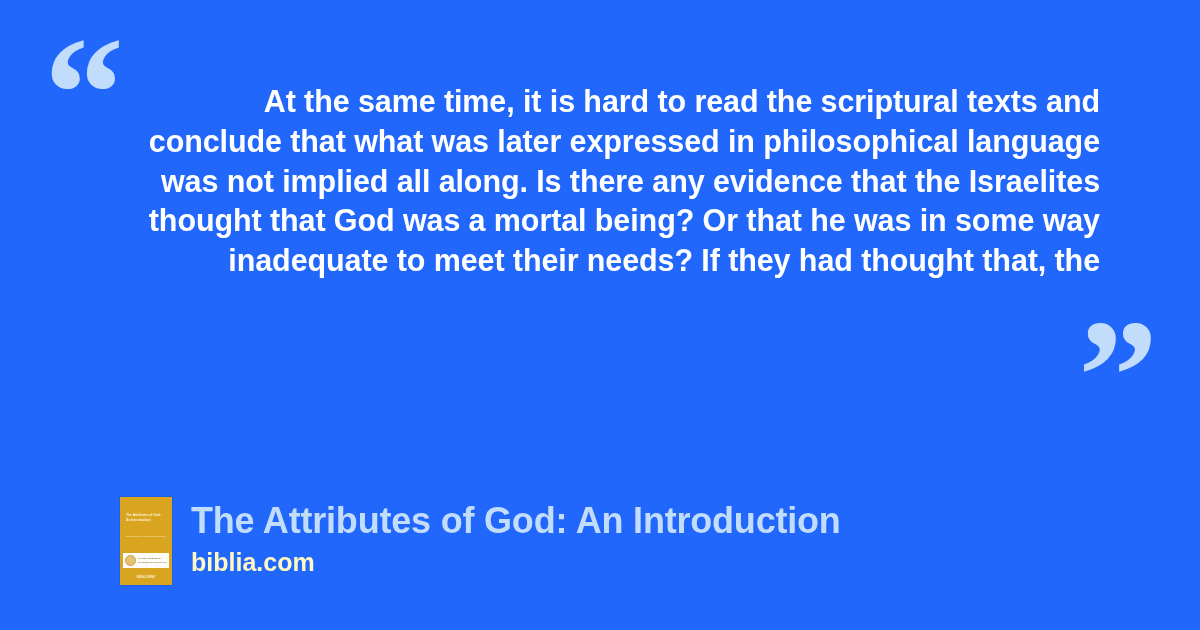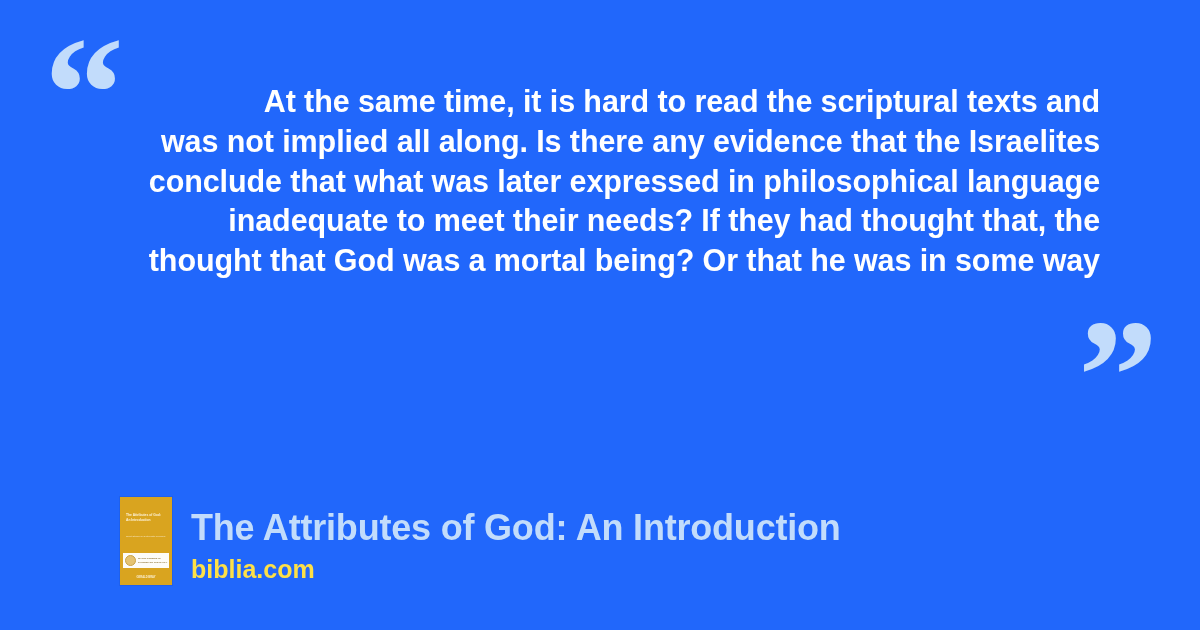--- a/index.html
+++ b/index.html
@@ -57,21 +57,21 @@
     letter-spacing: -0.1px;
     white-space: nowrap;
   }
 
   
   #footer {
     position: absolute;
     left: 120px;
     top: 497px;
     display: flex;
-    align-items: flex-end;
+    align-items: flex-start;
   }
 
   
   #book-cover {
     position: relative;
     width: 52px;
     height: 88px;
     background: #d9a41f;
     flex: 0 0 auto;
     overflow: hidden;
@@ -142,41 +142,41 @@
   }
   #book-title {
     color: #c2dcfb;
     font-size: 36px;
     font-weight: 700;
     line-height: 44px;
     letter-spacing: -0.2px;
     white-space: nowrap;
   }
   #site-name {
-    color: #fde047;
+    color: #fef9c3;
     font-size: 25px;
     font-weight: 700;
     line-height: 32px;
     margin-top: 3px;
     white-space: nowrap;
   }
 </style>
 </head>
 <body>
 
 <div id="card">
 
   <span id="quote-open" class="quote-mark">“</span>
 
   <div id="quote-block">
     <div class="quote-line">At the same time, it is hard to read the scriptural texts and</div>
+    <div class="quote-line">conclude that what was later expressed in philosophical language</div>
     <div class="quote-line">was not implied all along. Is there any evidence that the Israelites</div>
-    <div class="quote-line">conclude that what was later expressed in philosophical language</div>
+    <div class="quote-line">thought that God was a mortal being? Or that he was in some way</div>
     <div class="quote-line">inadequate to meet their needs? If they had thought that, the</div>
-    <div class="quote-line">thought that God was a mortal being? Or that he was in some way</div>
   </div>
 
   <span id="quote-close" class="quote-mark">”</span>
 
   <div id="footer">
 
     <div id="book-cover">
       <div class="cv-title">The Attributes of God: An Introduction</div>
       <div class="cv-sub">Short Studies in Systematic Theology</div>
       <div class="cv-band">

